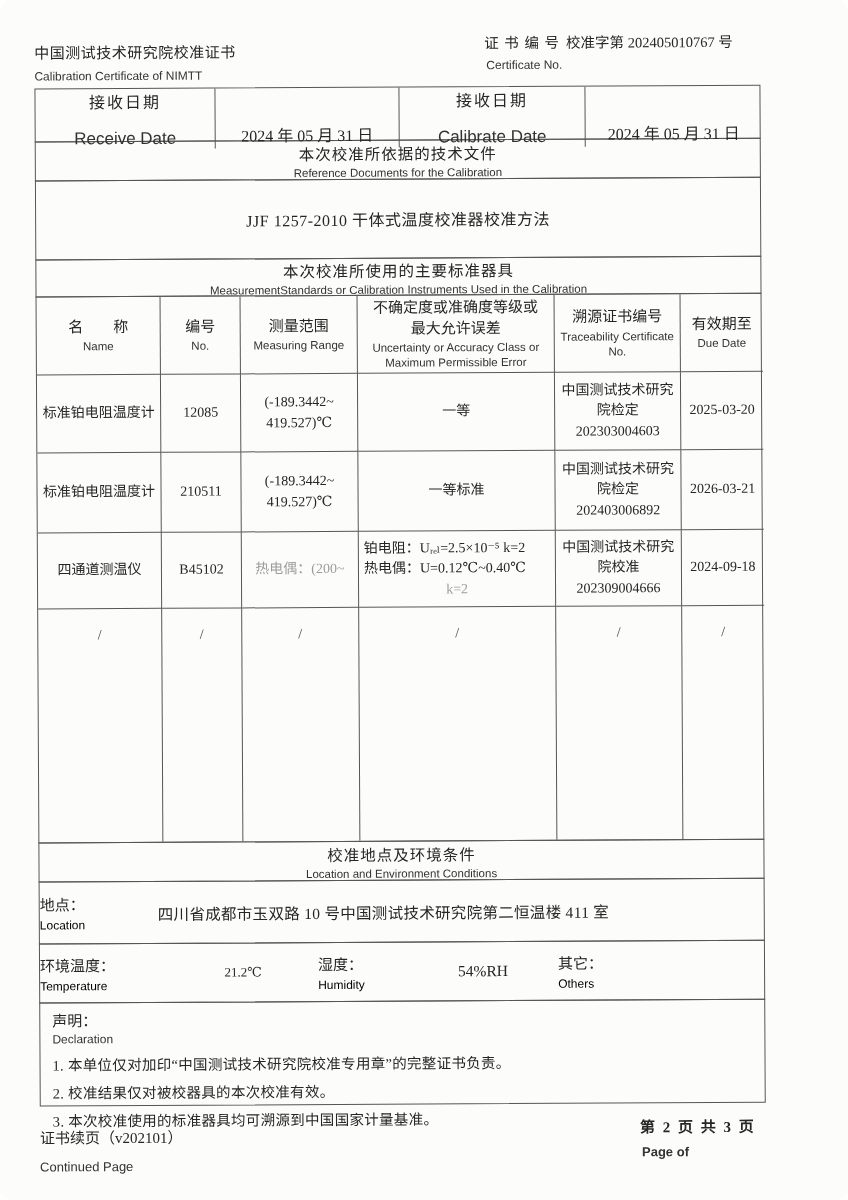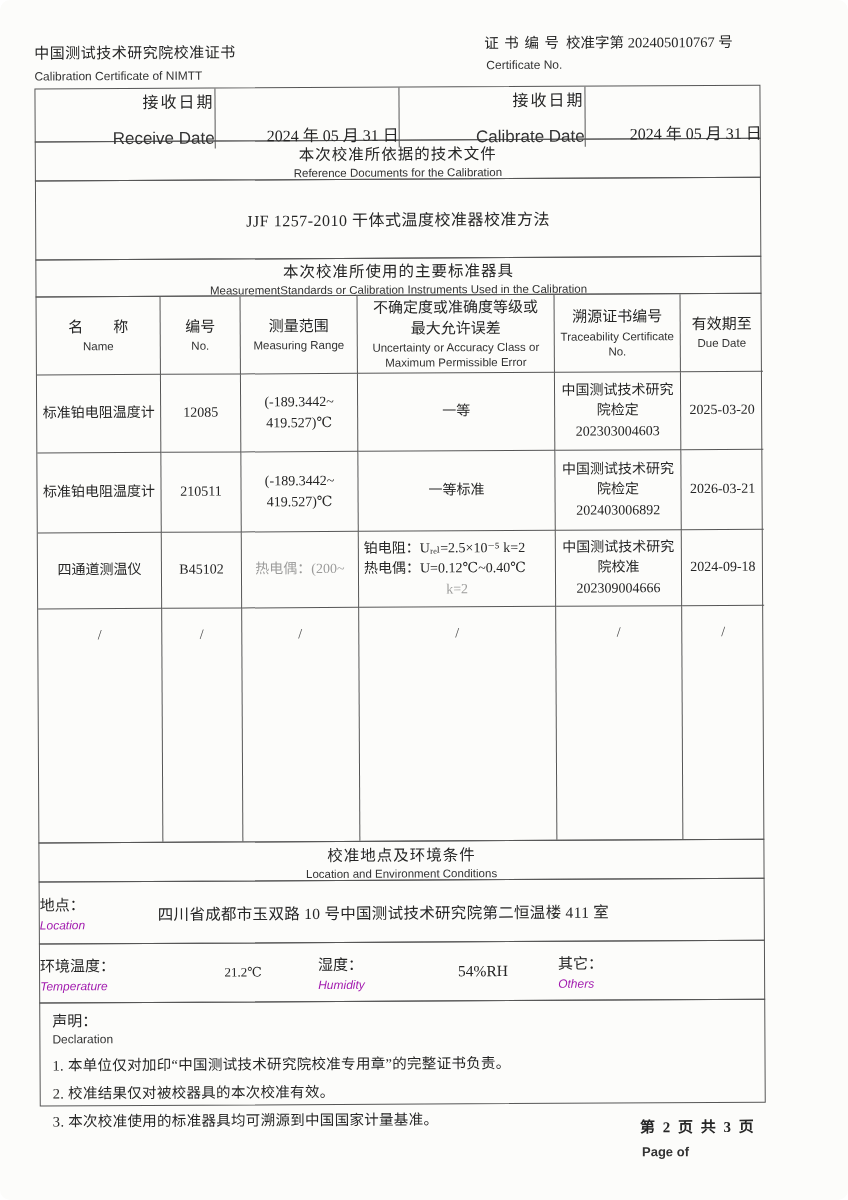--- a/index.html
+++ b/index.html
@@ -23,21 +23,21 @@
   .cert-no .line1{font-size:14.5px;white-space:nowrap;}
   .cert-no .line1 .lbl{letter-spacing:1px;margin-right:6px;}
   .cert-no .en{font-size:12px;color:#333;margin-top:6px;margin-left:2px;}
   
   .box{border:1px solid #565656;box-sizing:border-box;margin-top:-1px;background:transparent;}
   .sec-head{display:flex;flex-direction:column;justify-content:center;align-items:center;text-align:center;}
   .sec-head .cn{font-size:15.5px;letter-spacing:1px;}
   .sec-head .en{font-size:11.5px;color:#333;margin-top:3px;}
   
   .date-table{height:54px;display:grid;grid-template-columns:180px 184px 186px 176px;}
-  .date-table>div{border-right:1px solid #565656;display:flex;flex-direction:column;justify-content:center;align-items:flex-end;box-sizing:border-box;}
+  .date-table>div{border-right:1px solid #565656;display:flex;flex-direction:column;justify-content:center;align-items:center;box-sizing:border-box;}
   .date-table>div:last-child{border-right:none;}
   .date-table .cn{font-size:16px;letter-spacing:2px;}
   .date-table .en{font-size:17px;color:#333;margin-top:16px;}
   .date-table .val{font-size:16px;margin-top:32px;}
   
   .ref-head{height:40px;}
   .ref-body{height:80px;display:flex;justify-content:center;align-items:center;font-size:16px;letter-spacing:.5px;}
   .std-head{height:38px;}
   .loc-head{height:40px;}
   
@@ -60,21 +60,21 @@
   .std-table .slash{justify-content:flex-start;padding-top:16px;font-size:14px;color:#444;}
   .c-left{align-items:flex-start !important;text-align:left !important;}
   .clipped{opacity:.45;display:block;width:100%;}
   .clip-center{opacity:.45;display:block;width:100%;text-align:center;}
   .rng3{font-size:13.5px;}
   .unc3{font-size:13.5px;}
   
   .loc-row{height:63px;display:flex;align-items:center;}
   .lblgrp{padding-left:0;}
   .lblgrp .cn{font-size:15px;}
-  .lblgrp .en{font-size:12px;color:#a21caf;margin-top:4px;font-style:italic;}
+  .lblgrp .en{font-size:12px;color:#000000;margin-top:4px;}
   .loc-row .lblgrp{width:118px;flex:none;}
   .loc-val{font-size:15.5px;letter-spacing:.3px;}
   .env-row{height:60px;display:flex;align-items:center;}
   .env-row .lblgrp.t{width:128px;flex:none;}
   .env-row .v1{width:150px;flex:none;font-size:13px;text-align:center;}
   .env-row .lblgrp.h{width:90px;flex:none;}
   .env-row .v2{width:150px;flex:none;font-size:15.5px;text-align:center;}
   .env-row .lblgrp.o{flex:1;}
   
   .decl{height:104px;padding:6px 12px 0 12px;}
@@ -242,20 +242,24 @@
 
     <div class="box decl">
       <div class="cn">声明：</div>
       <div class="en">Declaration</div>
       <div class="decl-item">1. 本单位仅对加印“中国测试技术研究院校准专用章”的完整证书负责。</div>
       <div class="decl-item">2. 校准结果仅对被校器具的本次校准有效。</div>
       <div class="decl-item">3. 本次校准使用的标准器具均可溯源到中国国家计量基准。</div>
     </div>
 
     <div class="doc-footer">
+      <div class="foot-left">
+        <div class="cn">证书续页（v202101）</div>
+        <div class="en">Continued Page</div>
+      </div>
       <div class="foot-right">
         <div class="cn">第 2 页 共 3 页</div>
         <div class="en">Page of</div>
       </div>
     </div>
 
   </div>
 </div>
 
 </body></html>

